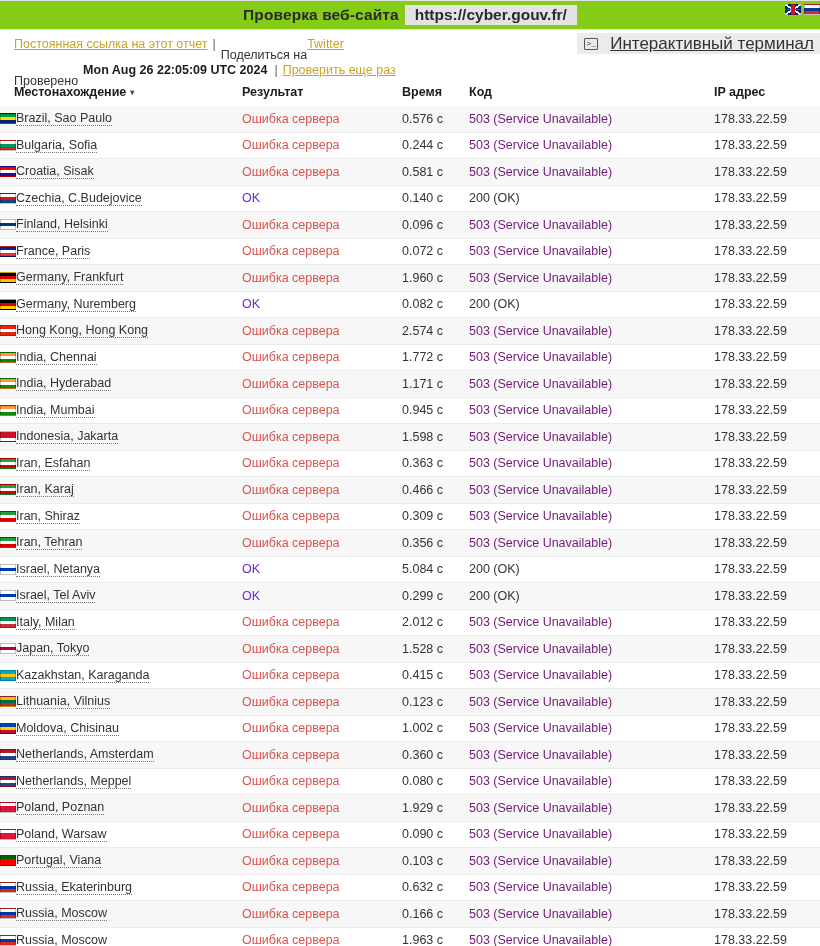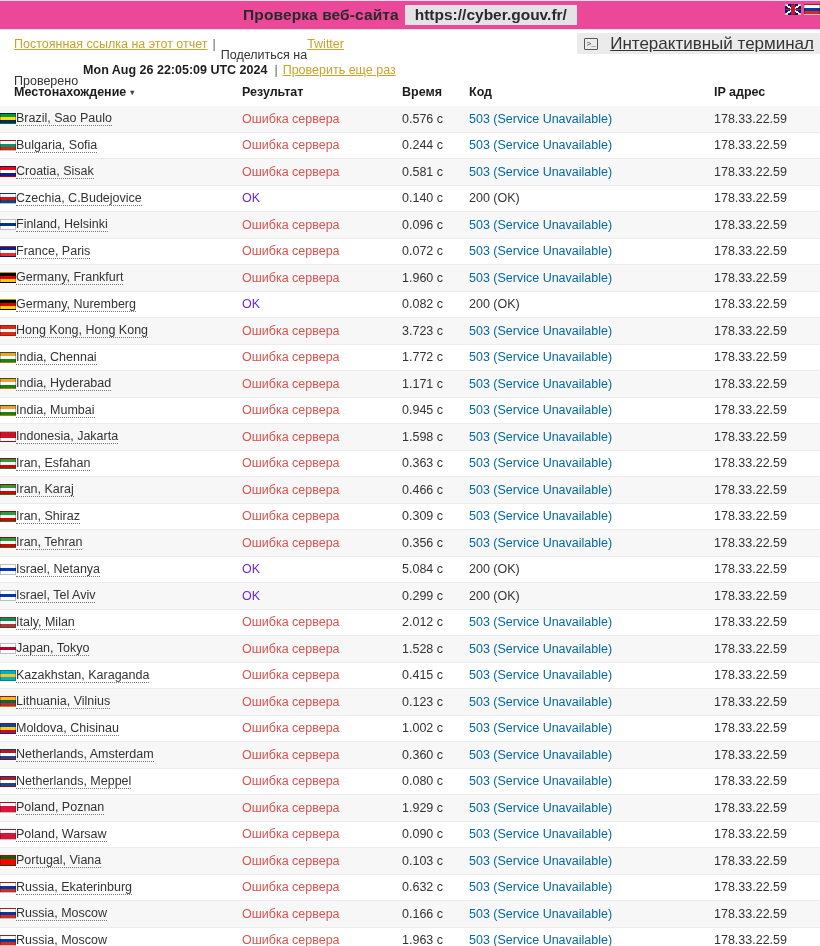--- a/index.html
+++ b/index.html
@@ -14,21 +14,21 @@
     font-family: "Liberation Sans", sans-serif;
     font-size: 12px;
     color: #333333;
     -webkit-font-smoothing: antialiased;
   }
 
   
   .titlebar {
     position: relative;
     height: 28px;
-    background: #ec4899;
+    background: #84cc16;
     border-top: 1px solid #e2e2e4;
     border-bottom: 1px solid #e4e4e6;
     display: flex;
     align-items: center;
     justify-content: center;
   }
   .title-text {
     font-size: 15.5px;
     font-weight: bold;
     color: #2a2a2a;
@@ -187,21 +187,21 @@
   }
   .loc-name {
     border-bottom: 1px dotted #777;
     color: #333;
     cursor: help;
     line-height: 14px;
   }
   .res-err { color: #d9534f; }
   .res-ok  { color: #6d28d9; }
   .time    { color: #333333; }
-  .code-err { color: #0369a1; }
+  .code-err { color: #701a75; }
   .code-ok  { color: #333333; }
   .ip      { color: #333333; }
   .sort-caret {
     font-size: 8px;
     margin-left: 4px;
     color: #444;
     position: relative;
     top: -1px;
   }
 </style>
@@ -346,21 +346,21 @@
         <td class="ip">178.33.22.59</td>
       </tr>
       <tr>
         <td class="loc">
           <div class="loc-inner">
             <span class="flag" style="background: linear-gradient(rgb(222, 41, 16) 0px, rgb(222, 41, 16) 33.3%, rgb(255, 255, 255) 33.3%, rgb(255, 255, 255) 66.6%, rgb(222, 41, 16) 66.6%, rgb(222, 41, 16) 100%);"></span>
             <span class="loc-name">Hong Kong, Hong Kong</span>
           </div>
         </td>
         <td class="res-err">Ошибка сервера</td>
-        <td class="time">3.723 с</td>
+        <td class="time">2.574 с</td>
         <td class="code-err">503 (Service Unavailable)</td>
         <td class="ip">178.33.22.59</td>
       </tr>
       <tr>
         <td class="loc">
           <div class="loc-inner">
             <span class="flag" style="background: linear-gradient(rgb(255, 153, 51) 0px, rgb(255, 153, 51) 33.3%, rgb(255, 255, 255) 33.3%, rgb(255, 255, 255) 66.6%, rgb(19, 136, 8) 66.6%, rgb(19, 136, 8) 100%);"></span>
             <span class="loc-name">India, Chennai</span>
           </div>
         </td>

